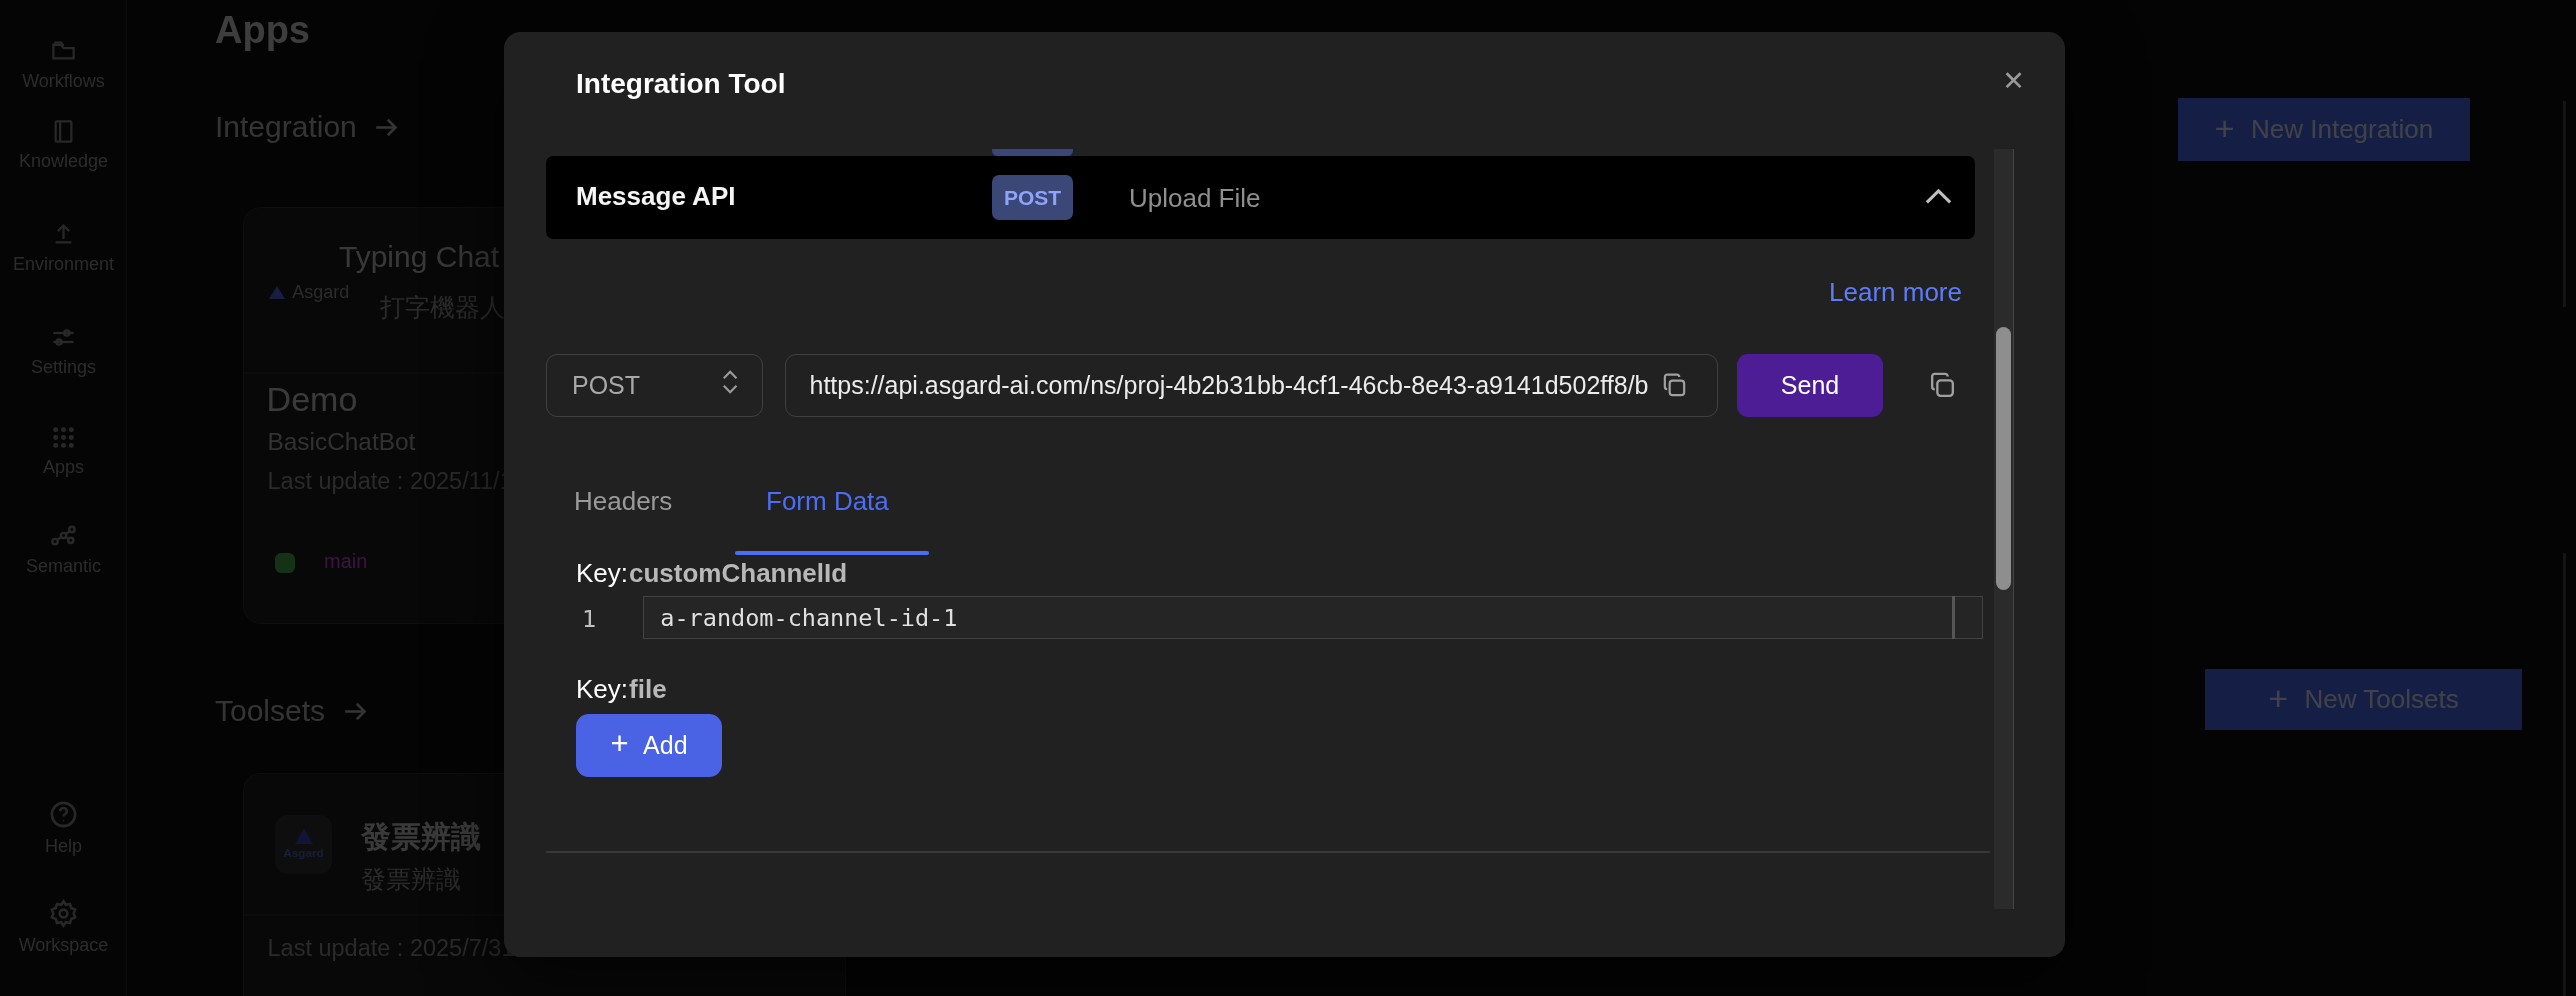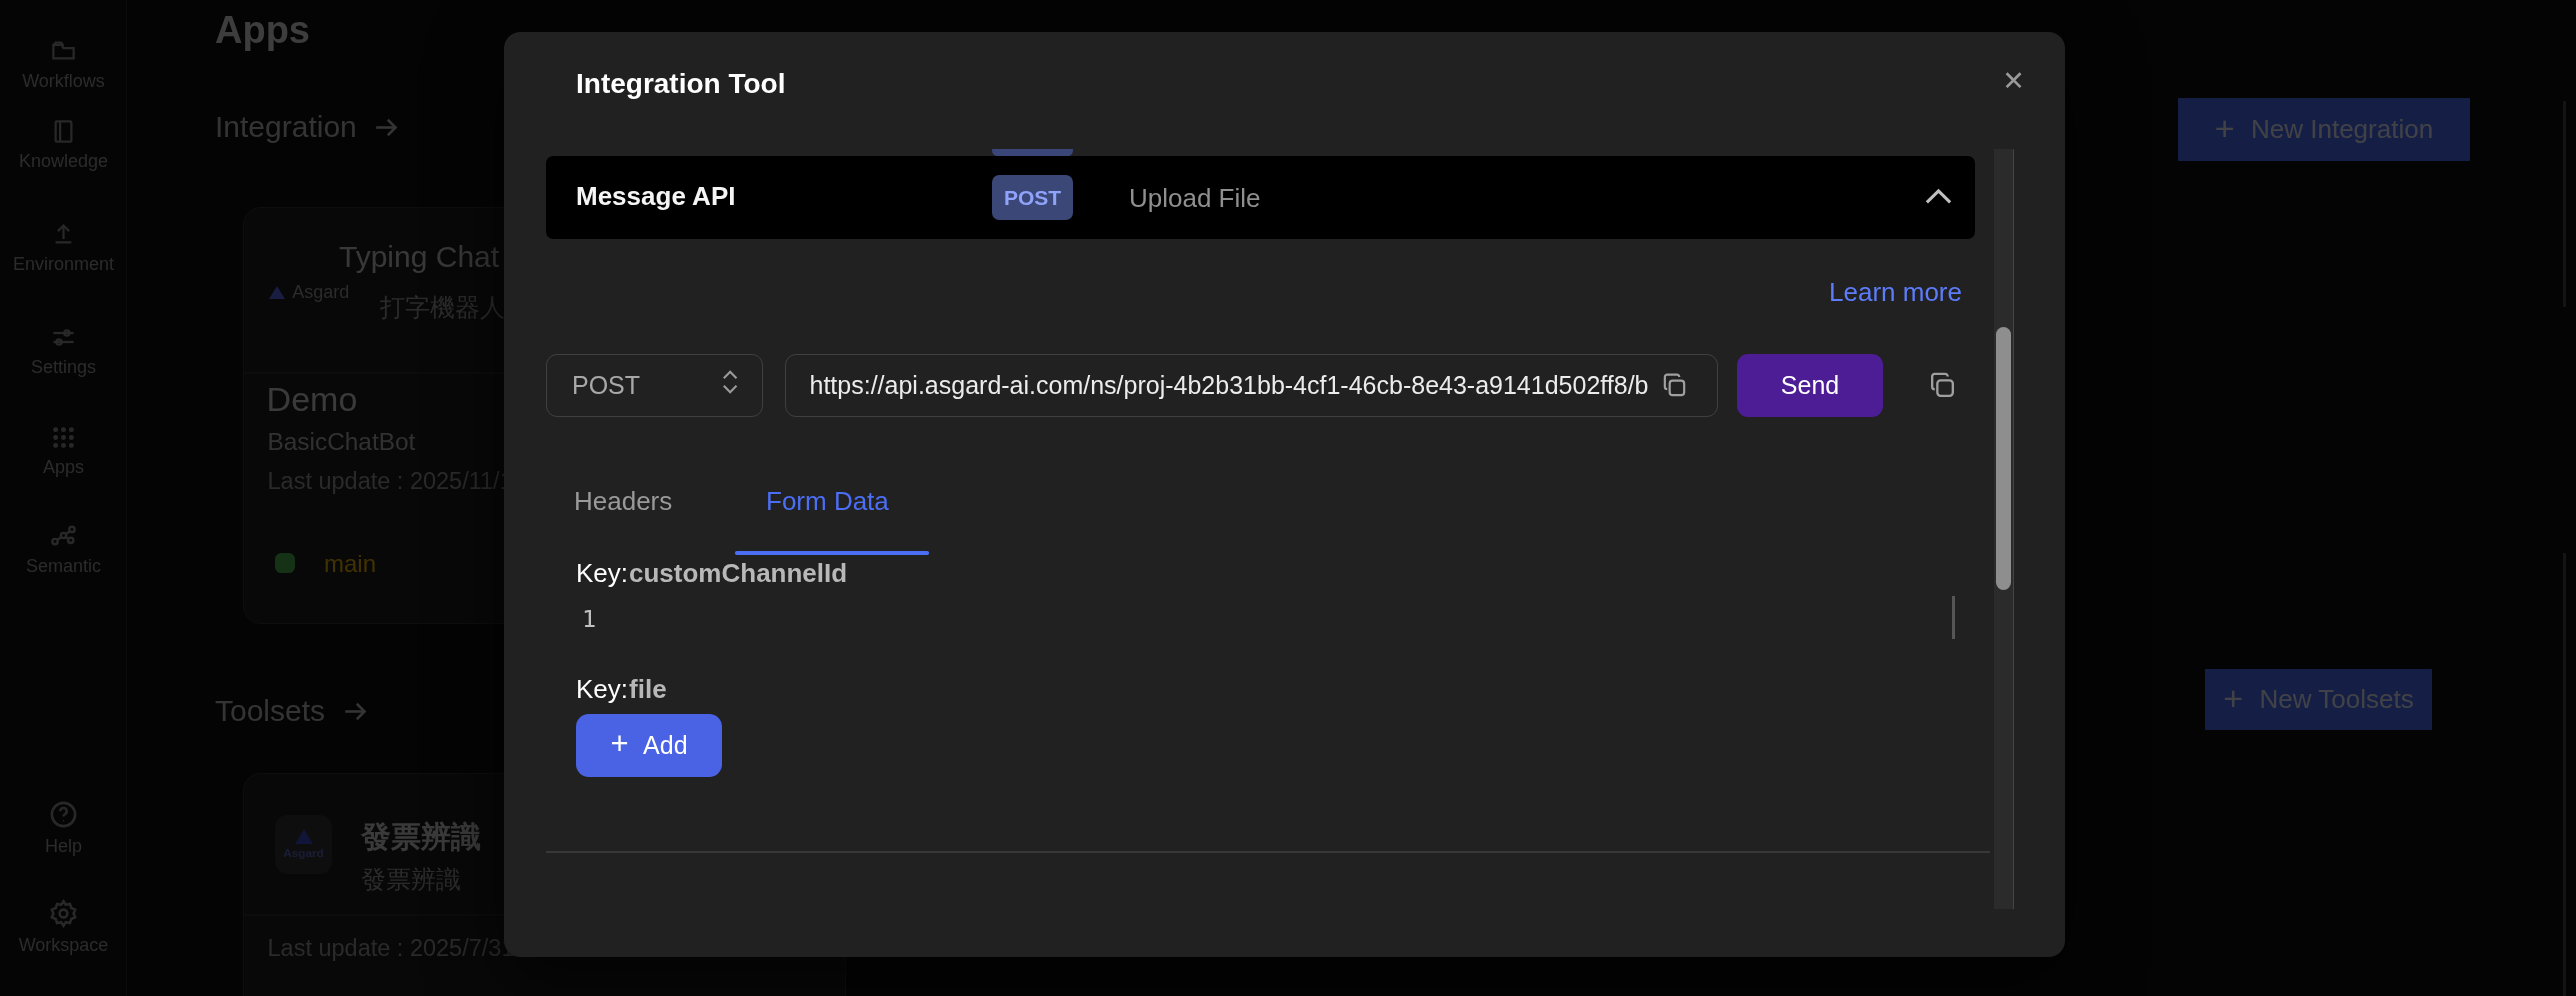--- a/index.html
+++ b/index.html
@@ -203,21 +203,21 @@
       <div class="abs muted-sub" style="left:136px; top:83px; font-size:25px;">打字機器人</div>
       <div class="logo-row abs" style="left:25px; top:74px;">
         <span class="logo-tri"></span>
         <span class="logo-word">Asgard</span>
       </div>
       <div class="card-divider" style="top:164px;"></div>
       <div class="abs" style="left:22.6px; top:172px; font-size:34px; color:#cfcfcf;">Demo</div>
       <div class="abs" style="left:23.5px; top:220px; font-size:24.4px; color:#b0b0b0;">BasicChatBot</div>
       <div class="abs last-update" style="left:23.5px; top:260px;">Last update : 2025/11/1</div>
       <div class="abs" style="left:31px; top:345px; width:20px; height:20px; background:#4caf50; border-radius:6.3px;"></div>
-      <div class="abs" style="left:80px; top:342px; font-size:24px; color:#eab308;">main</div>
+      <div class="abs" style="left:80px; top:342px; font-size:20px; color:#d946ef;">main</div>
     </div>
 
     <div class="section-link abs" style="left:215px; top:694px;">
       <span>Toolsets</span>
       <svg width="31" height="31" viewBox="0 0 24 24" fill="none" stroke-width="2">
           <path d="M4 12h15"></path>
           <path d="M13 6l6 6-6 6"></path>
         </svg>
     </div>
 
@@ -229,21 +229,21 @@
       <div class="abs" style="left:117px; top:43px; font-size:30px; font-weight:700; color:#d0d0d0;">發票辨識</div>
       <div class="abs muted-sub" style="left:117px; top:89px; font-size:25px;">發票辨識</div>
       <div class="card-divider" style="top:140px;"></div>
       <div class="abs last-update" style="left:23.5px; top:161px;">Last update : 2025/7/31</div>
     </div>
 
     <div class="new-btn" style="left:2178px; top:98px; width:292px; height:63px;">
       <span class="plus">+</span>
       <span>New Integration</span>
     </div>
-    <div class="new-btn" style="left:2205px; top:669px; width:227px; height:61px;">
+    <div class="new-btn" style="left:2205px; top:669px; width:317px; height:61px;">
       <span class="plus">+</span>
       <span>New Toolsets</span>
     </div>
 
     <div class="edge-line" style="top:101px; height:206px;"></div>
     <div class="edge-line" style="top:553px; height:443px;"></div>
   </div>
 
   <div id="backdrop"></div>
 
@@ -298,20 +298,23 @@
       <div id="tab-headers" class="tab abs">Headers</div>
       <div id="tab-formdata" class="tab abs">Form Data</div>
       <div id="tab-underline" class="abs"></div>
 
       <div id="key-row-1" class="key-row abs">
         <span class="key-label">Key:</span>
         <span class="key-value">customChannelId</span>
       </div>
 
       <div id="editor-gutter" class="abs">1</div>
+      <div id="editor-box" class="abs">
+        <span id="editor-text">a-random-channel-id-1</span>
+      </div>
       <div id="editor-accent" class="abs"></div>
 
       <div id="key-row-2" class="key-row abs">
         <span class="key-label">Key:</span>
         <span class="key-value">file</span>
       </div>
 
       <div id="add-btn" class="abs">
         <span class="plus">+</span>
         <span>Add</span>

